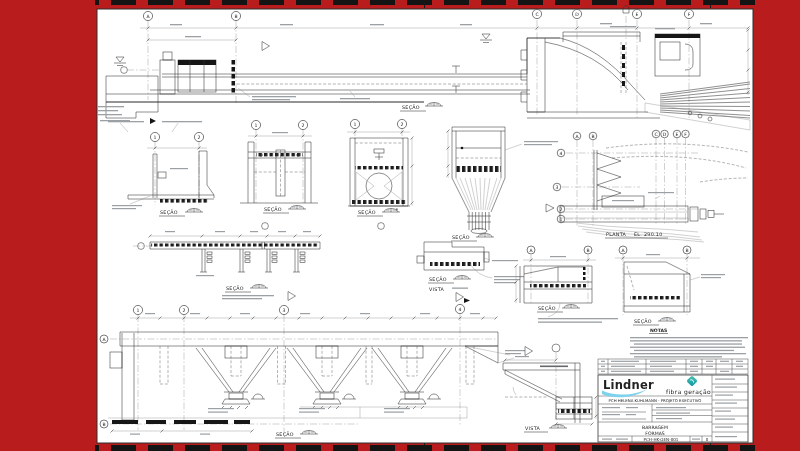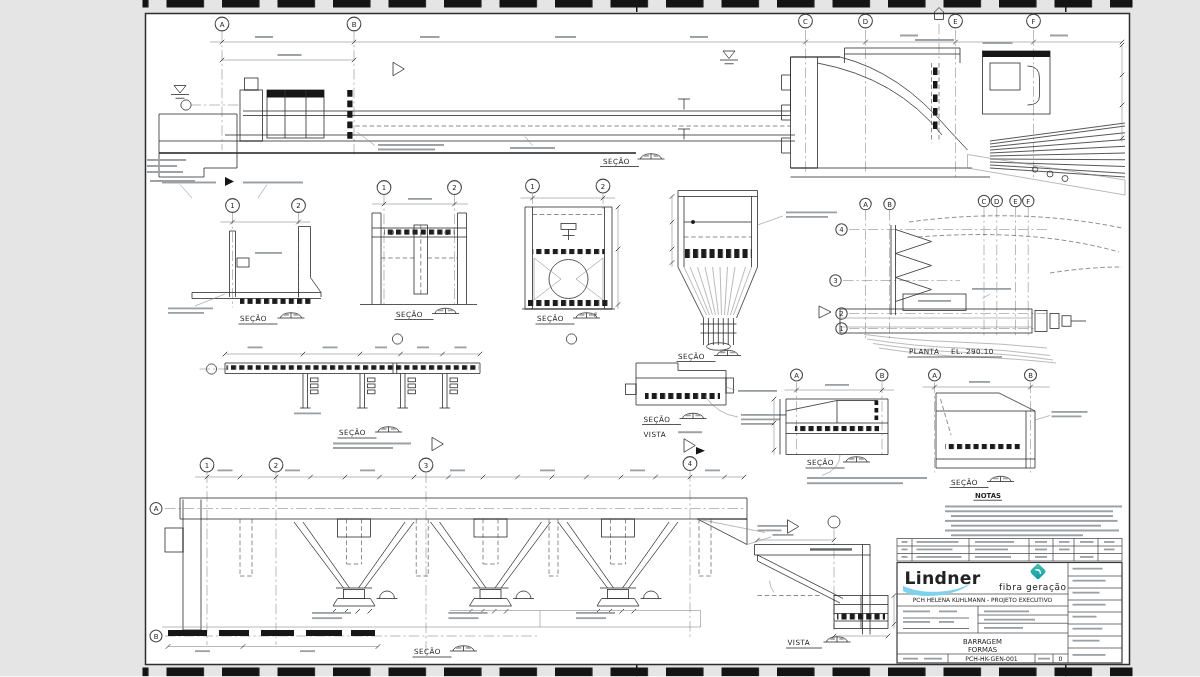--- a/index.html
+++ b/index.html
@@ -1,16 +1,16 @@
 <!DOCTYPE html>
 <html><head>
 <meta charset="utf-8">
 <style>
   html,body{margin:0;padding:0;background:#ffffff;width:800px;height:451px;overflow:hidden}
-  #canvas{position:relative;width:800px;height:451px;background:#e5e5e5;font-family:"DejaVu Sans",sans-serif}
+  #canvas{position:relative;width:800px;height:451px;background:#b91c1c;font-family:"DejaVu Sans",sans-serif}
   svg{position:absolute;left:0;top:0}
   svg .ln{stroke:#333;stroke-width:.55;fill:none}
   svg .l2{stroke:#1f1f1f;stroke-width:.95;fill:none}
   svg .lt{stroke:#8b8b8b;stroke-width:.4;fill:none}
   svg .dd{stroke:#9a9a9a;stroke-width:.45;fill:none;stroke-dasharray:7 2 1.5 2}
   svg .da{stroke:#555;stroke-width:.45;fill:none;stroke-dasharray:3 1.8}
   svg text{font-family:"DejaVu Sans",sans-serif;fill:#222;stroke:none}
   svg .bub circle{fill:#fff;stroke:#444;stroke-width:.7}
   svg .bub text{font-size:4.6px;text-anchor:middle}
   svg .lbl{font-size:4.8px;letter-spacing:.3px}

